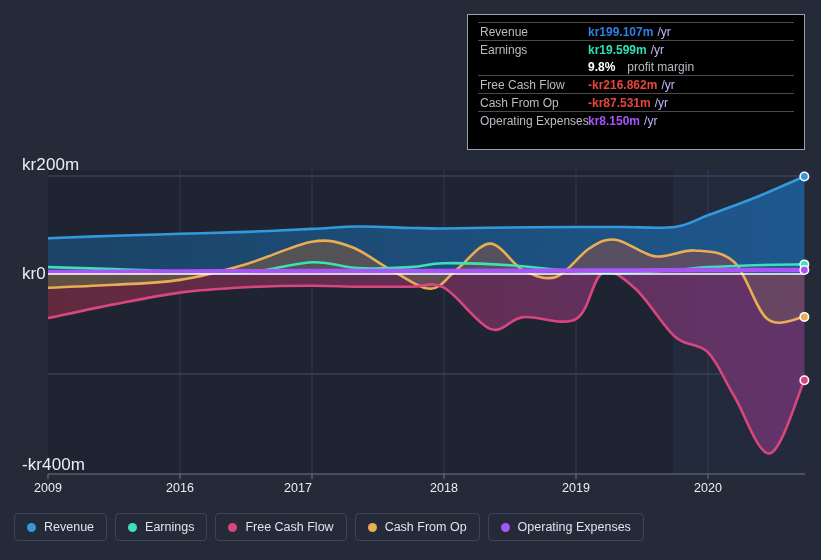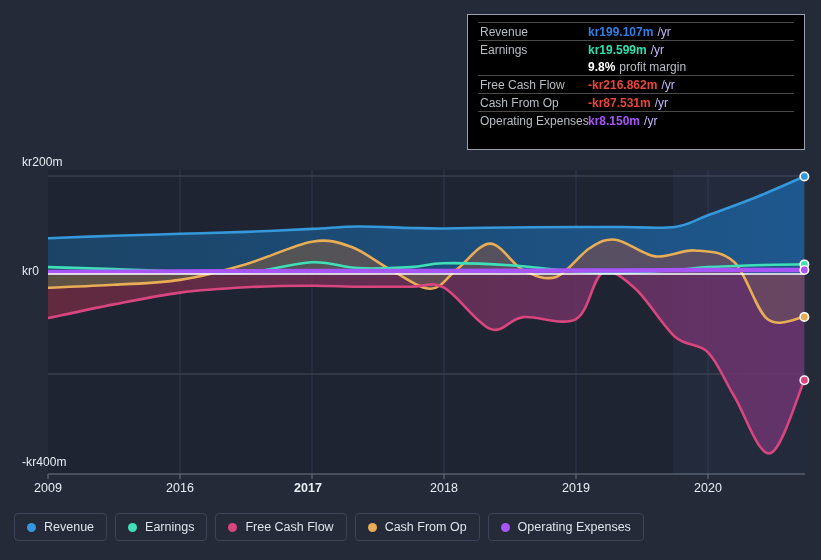--- a/index.html
+++ b/index.html
@@ -12,21 +12,21 @@
   }
   #stage{position:relative;width:821px;height:560px;}
 
   
   #chart-area{position:absolute;left:0;top:0;width:821px;height:500px;}
   #chart-svg{position:absolute;left:0;top:0;}
 
   .axis-label{
     position:absolute;
     color:#e9edf4;
-    font-size:12px;
+    font-size:17px;
     letter-spacing:.1px;
     white-space:nowrap;
   }
   .ylabel{left:22px;}
   .xlabel{top:481px;transform:translateX(-50%);font-size:12.5px;color:#e9edf4;}
 
   
   #tooltip{
     position:absolute;
     left:467px;top:14px;
@@ -44,21 +44,21 @@
     display:flex;align-items:center;
     border-top:1px solid #4a4a4a;
     height:17px;
     font-size:12px;
     padding-left:2px;
   }
   .tt-row.noline{border-top:none;height:17px;}
   .tt-name{color:#b9bdc4;width:108px;flex:0 0 108px;white-space:nowrap;}
   .tt-val{font-weight:bold;white-space:nowrap;}
   .tt-unit{color:#c4b5fd;margin-left:4px;font-weight:normal;}
-  .tt-sub{color:#b9bdc4;margin-left:4px;font-weight:normal;}
+  .tt-sub{color:#b9bdc4;margin-left:12px;font-weight:normal;}
 
   
   #legend{
     position:absolute;left:14px;top:513px;
     display:flex;gap:8px;
   }
   .legend-item{
     display:flex;align-items:center;
     border:1px solid #3d4458;
     border-radius:4px;
@@ -129,21 +129,21 @@
         <circle cx="804.3600000000024" cy="264.39649" r="4.2" fill="#3fe0b8" stroke="#ffffff" stroke-width="1.6"></circle>
         <circle cx="804.3600000000024" cy="380.26238" r="4.2" fill="#d9467f" stroke="#ffffff" stroke-width="1.6"></circle>
         <circle cx="804.3600000000024" cy="316.89019" r="4.2" fill="#e8ad55" stroke="#ffffff" stroke-width="1.6"></circle>
         <circle cx="804.3600000000024" cy="270.0065" r="4.2" fill="#a855f7" stroke="#ffffff" stroke-width="1.6"></circle>
       </svg>
   <div class="axis-label ylabel" style="top: 155px;">kr200m</div>
       <div class="axis-label ylabel" style="top: 264px;">kr0</div>
       <div class="axis-label ylabel" style="top: 455px;">-kr400m</div>
       <div class="axis-label xlabel" style="left: 48px;">2009</div>
       <div class="axis-label xlabel" style="left: 180px;">2016</div>
-      <div class="axis-label xlabel" style="left: 308px; font-weight: bold;">2017</div>
+      <div class="axis-label xlabel" style="left: 298px;">2017</div>
       <div class="axis-label xlabel" style="left: 444px;">2018</div>
       <div class="axis-label xlabel" style="left: 576px;">2019</div>
       <div class="axis-label xlabel" style="left: 708px;">2020</div>
     </div>
 
   <div id="tooltip">
     <div id="tt-rows">
         <div class="tt-row">
           <span class="tt-name">Revenue</span>
           <span class="tt-val" style="color: rgb(47, 127, 232);">kr199.107m</span>

